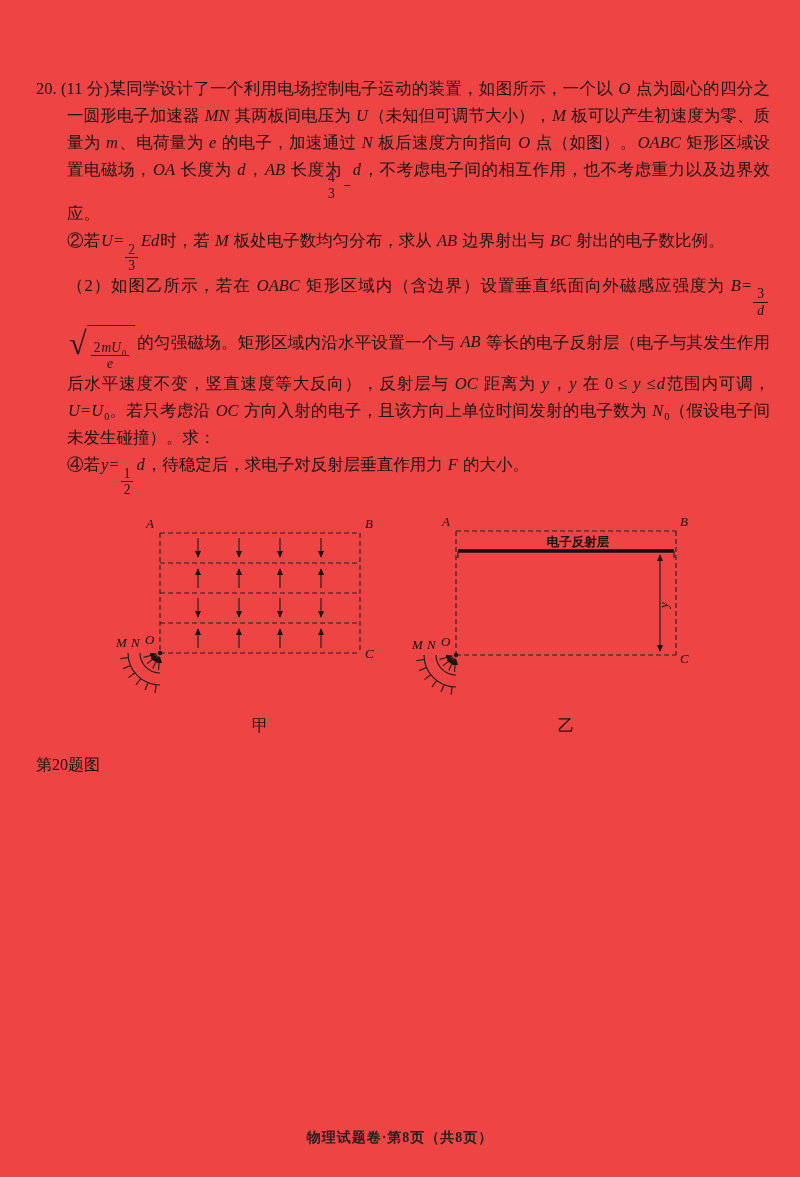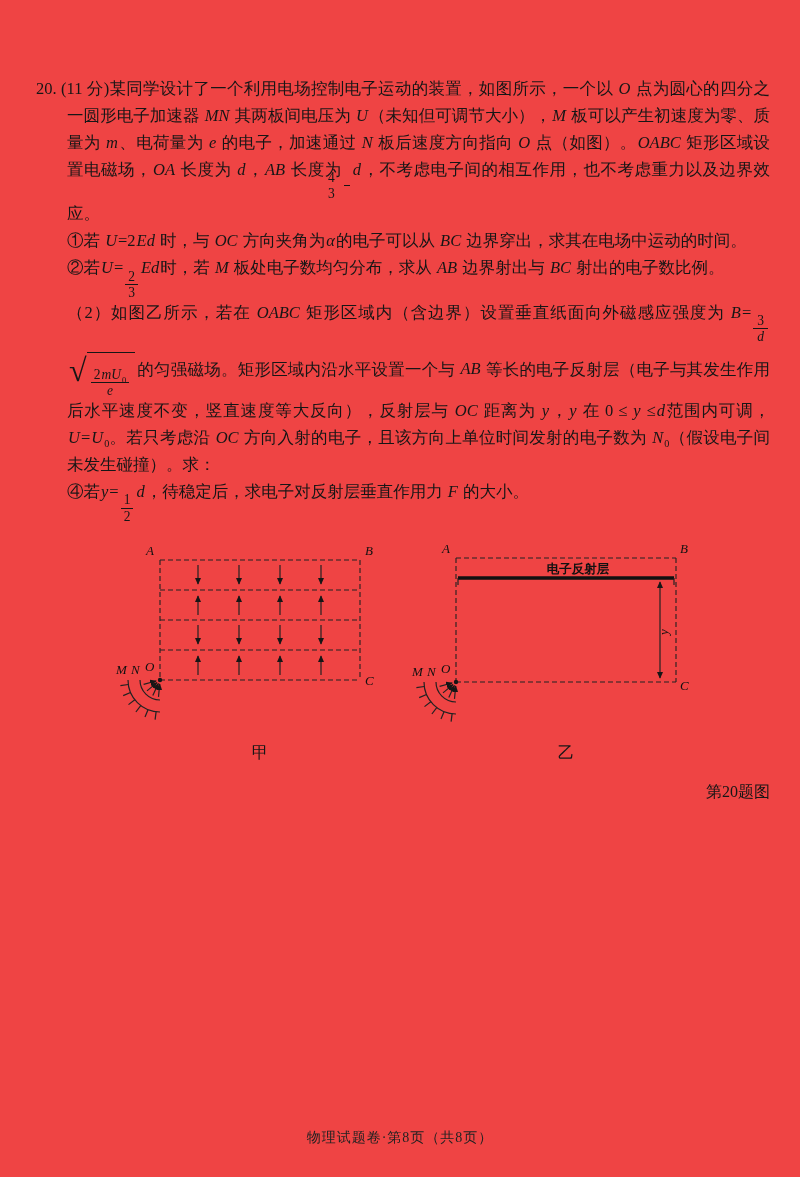--- a/index.html
+++ b/index.html
@@ -30,44 +30,43 @@
   }
   .frac .num{display:block;border-bottom:1px solid #161616;padding:0 3px;}
   .frac .den{display:block;padding:0 3px;}
   .sqrt{display:inline-flex;align-items:center;margin:0 2px;vertical-align:-0.45em;}
   .sqrt .rad{font-style:normal;font-size:1.95em;line-height:0.8;transform:translateY(-1px);}
   .sqrt .sqrt-body{display:inline-block;border-top:1.4px solid #161616;padding:1px 4px 0 2px;margin-top:7px;}
   .figures{display:flex;justify-content:center;gap:26px;margin-top:16px;}
   .fig{text-align:center;}
   .fig svg{display:block;}
   .fig-label{font-size:16.5px;margin-top:2px;padding-left:30px;}
-  .fig-caption{text-align:right;font-size:16px;margin-top:12px;}
+  .fig-caption{text-align:left;font-size:16px;margin-top:12px;}
   .footer{
     position:absolute;bottom:30px;left:0;width:100%;
-    text-align:center;font-size:14px;letter-spacing:1px;color:#222;
+    text-align:center;font-size:14px;letter-spacing:1px;color:#222;font-weight:bold;
   }
   
   .dash line{stroke:#222;stroke-width:1.1;stroke-dasharray:5 3;fill:none;}
   .solid, .solid line, path.solid{stroke:#222;stroke-width:1.2;fill:none;}
   .arr line{stroke:#222;stroke-width:1.2;}
   .thick{stroke:#111;stroke-width:3.6;fill:none;}
   .svgtxt{font-family:"Liberation Serif",serif;font-style:italic;font-size:13px;fill:#111;}
   .svgtxt-cn{font-family:"Liberation Sans",sans-serif;font-weight:bold;font-size:12.5px;fill:#111;}
 </style>
 </head>
 <body>
 
 <div class="page">
   <div class="content">
     <div class="q-body">
       <p class="hang">20. (11 分)某同学设计了一个利用电场控制电子运动的装置，如图所示，一个以 <span class="var">O</span> 点为圆心的四分之一圆形电子加速器 <span class="var">MN</span> 其两板间电压为 <span class="var">U</span>（未知但可调节大小），<span class="var">M</span> 板可以产生初速度为零、质量为 <span class="var">m</span>、电荷量为 <span class="var">e</span> 的电子，加速通过 <span class="var">N</span> 板后速度方向指向 <span class="var">O</span> 点（如图）。<span class="var">OABC</span> 矩形区域设置电磁场，<span class="var">OA</span> 长度为 <span class="var">d</span>，<span class="var">AB</span> 长度为<span class="frac">
             <span class="num">4</span>
             <span class="den">3</span>
           </span><span class="var">d</span>，不考虑电子间的相互作用，也不考虑重力以及边界效应。</p>
-      <p>①若 <span class="var">U</span>=2<span class="var">Ed</span> 时，与 <span class="var">OC</span> 方向夹角为<span class="var">α</span>的电子可以从 <span class="var">BC</span> 边界穿出，求其在电场中运动的时间。</p>
       <p>②若<span class="var">U</span>=<span class="frac">
             <span class="num">2</span>
             <span class="den">3</span>
           </span><span class="var">Ed</span>时，若 <span class="var">M</span> 板处电子数均匀分布，求从 <span class="var">AB</span> 边界射出与 <span class="var">BC</span> 射出的电子数比例。</p>
       <p>（2）如图乙所示，若在 <span class="var">OABC</span> 矩形区域内（含边界）设置垂直纸面向外磁感应强度为 <span class="var">B</span>=<span class="frac">
             <span class="num">3</span>
             <span class="den"><span class="var">d</span></span>
           </span><span class="sqrt">
             <span class="rad">√</span>
             <span class="sqrt-body"><span class="frac">

